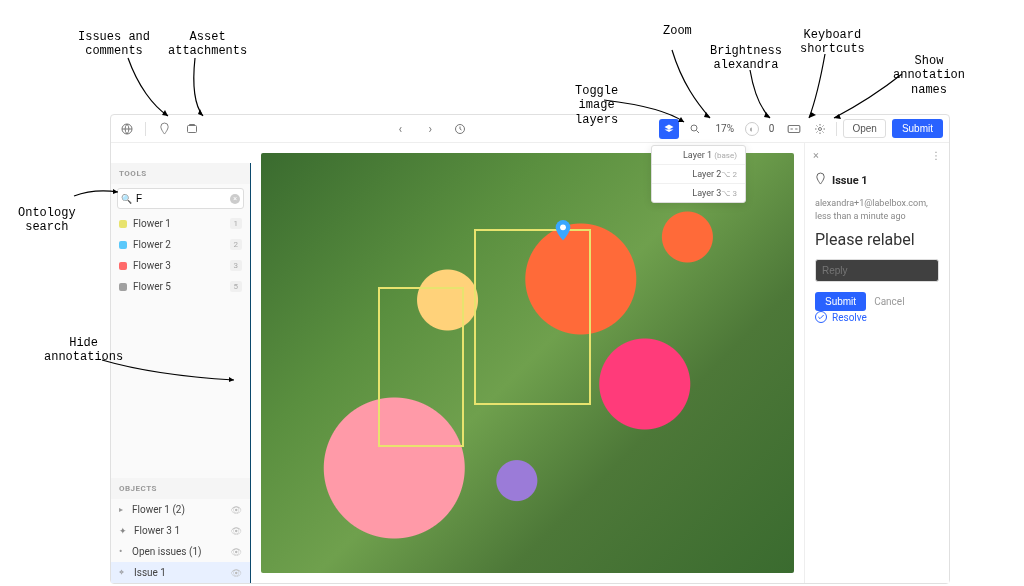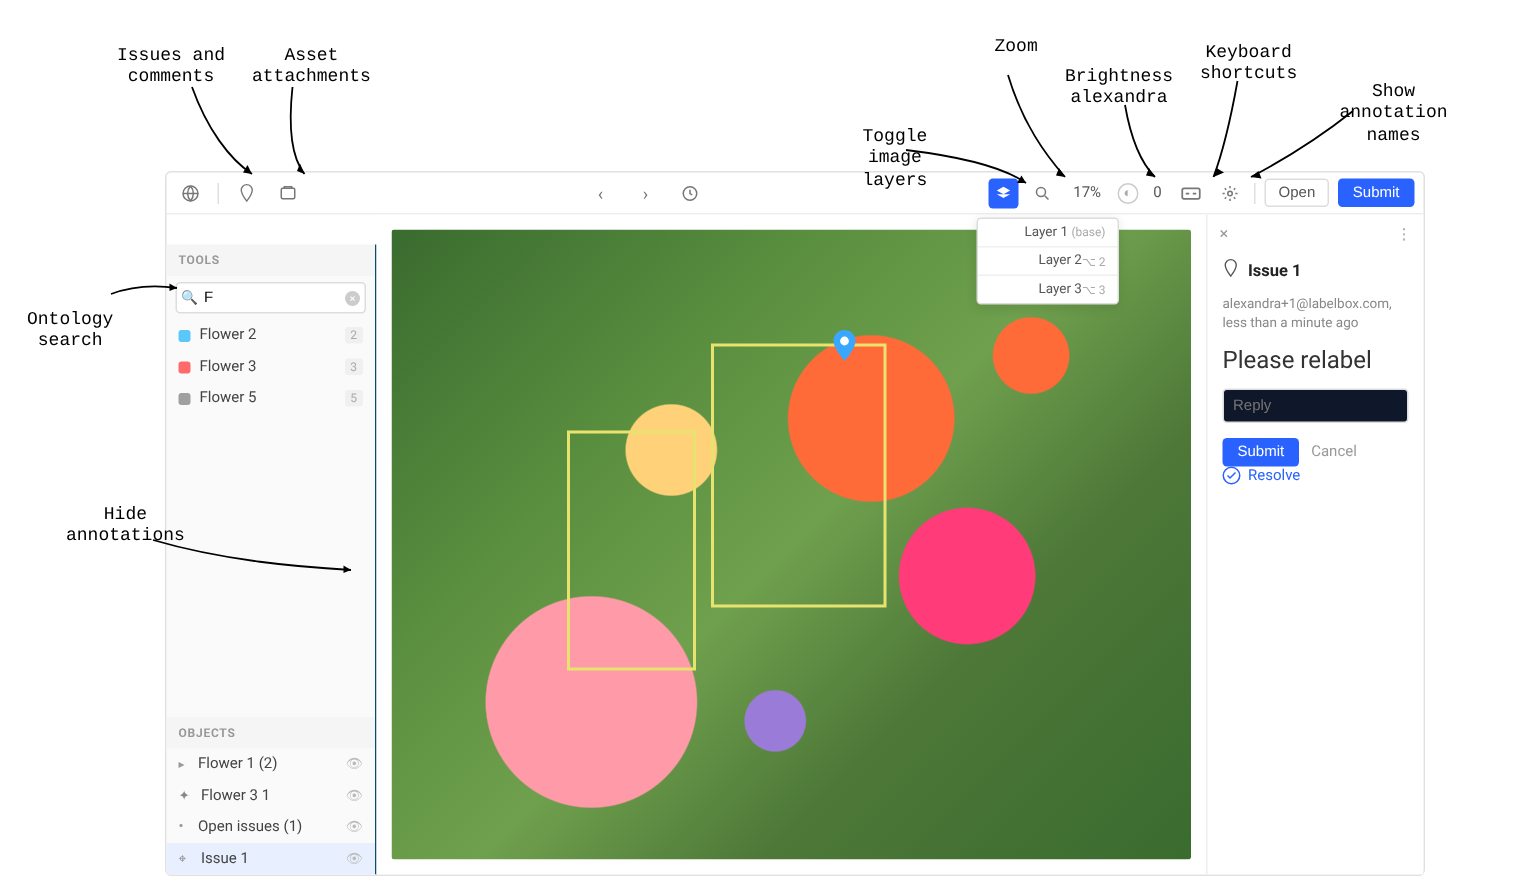--- a/index.html
+++ b/index.html
@@ -164,21 +164,21 @@
   .close-x { font-size: 11px; color: #999; cursor: pointer; }
   .dots { font-size: 10px; color: #999; cursor: pointer; }
   .issue-body { padding: 4px 10px; }
   .issue-title-row { display: flex; align-items: center; gap: 6px; margin-bottom: 8px; }
   .issue-pin-icon { color: #555; }
   .issue-title { font-weight: 700; font-size: 11px; color: #222; }
   .issue-meta { font-size: 9px; color: #888; line-height: 1.4; margin-bottom: 8px; }
   .issue-msg { font-size: 16px; color: #333; margin-bottom: 10px; }
   .reply-input {
     width: 100%; padding: 5px 6px; border: 1px solid #ddd; border-radius: 3px;
-    font-size: 10px; outline: none; color: #999; background: #0f172a;
+    font-size: 10px; outline: none; color: #999; background: #404040;
   }
   .issue-actions { display: flex; align-items: center; gap: 8px; margin-top: 10px; }
   .btn-submit-small {
     background: #2962ff; color: #fff; border: none; padding: 4px 10px;
     border-radius: 3px; font-size: 10px; cursor: pointer;
   }
   .btn-cancel { font-size: 10px; color: #999; cursor: pointer; }
   .resolve-row {
     display: flex; align-items: center; gap: 5px; 
     font-size: 10px; color: #2962ff; cursor: pointer;
@@ -320,20 +320,25 @@
 
     <div class="sidebar">
       <div class="section-header">TOOLS</div>
       <div class="search-wrap">
         <span class="search-icon">🔍</span>
         <input class="search-input" value="F" style="">
         <span class="clear-icon">×</span>
       </div>
       <div id="tools-list">
           <div class="tool-item">
+            <span class="tool-swatch" style="background:#e8e36e"></span>
+            <span class="tool-label">Flower 1</span>
+            <span class="tool-key">1</span>
+          </div>
+          <div class="tool-item">
             <span class="tool-swatch" style="background:#5ac8fa"></span>
             <span class="tool-label">Flower 2</span>
             <span class="tool-key">2</span>
           </div>
           <div class="tool-item">
             <span class="tool-swatch" style="background:#ff6a6a"></span>
             <span class="tool-label">Flower 3</span>
             <span class="tool-key">3</span>
           </div>
           <div class="tool-item">

